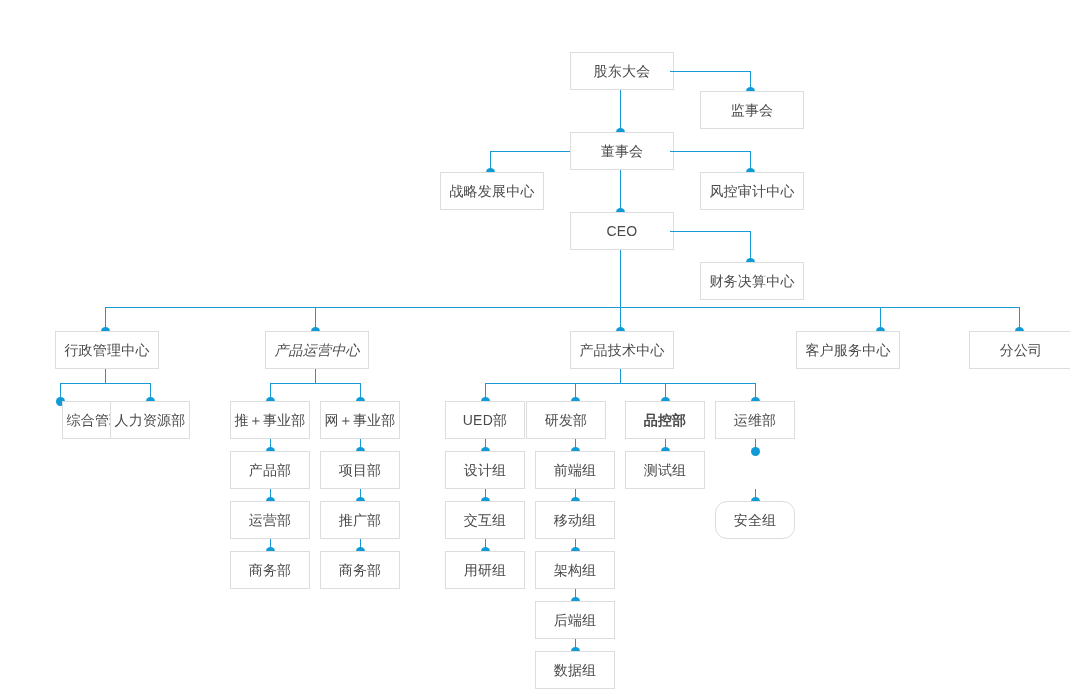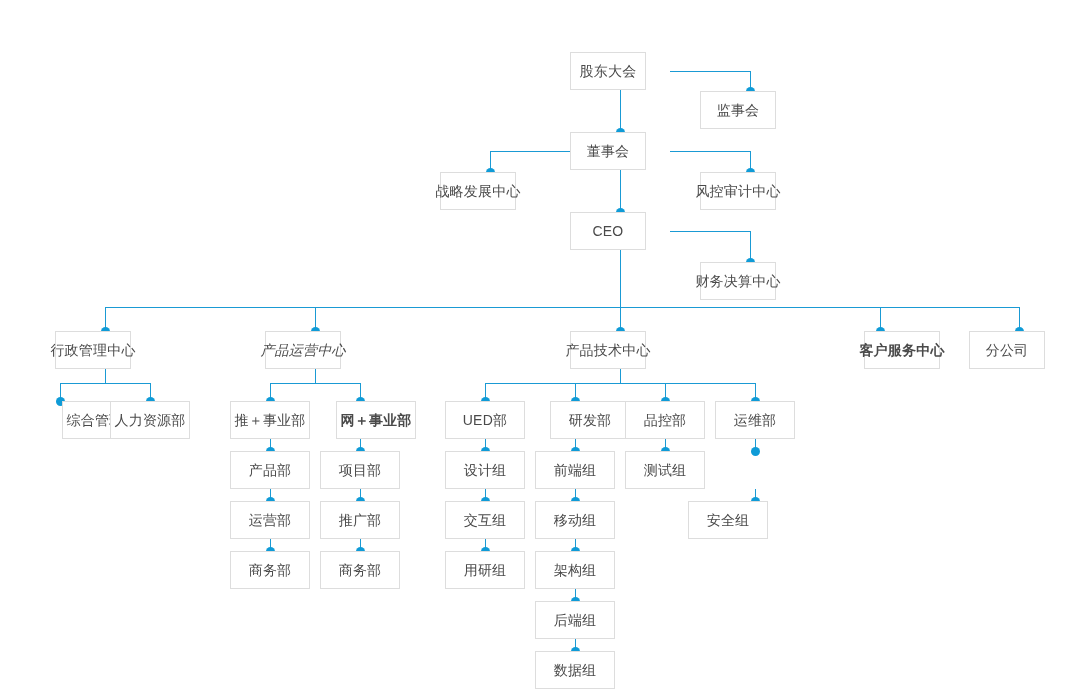--- a/index.html
+++ b/index.html
@@ -45,21 +45,21 @@
     color: #4a4a4a;
     font-size: 14px;
     line-height: 1;
     display: flex;
     align-items: center;
     justify-content: center;
     text-align: center;
     white-space: nowrap;
     letter-spacing: 0.2px;
   }
-  .node.w100 { width: 76px; height: 38px; }
+  .node.w100 { width: 104px; height: 38px; }
   .node.w80  { width: 80px;  height: 38px; }
 </style>
 </head>
 <body>
 
 <div id="chart">
 
   <div class="node w100" style="left:570px; top:52px;">股东大会</div>
 
   <div class="ln h" style="left:670px; top:71px; width:80px;"></div>
@@ -102,21 +102,21 @@
   <div class="ln v" style="left:620px; top:307px; height:24px;"></div>
   <div class="dot" style="left:620px; top:331px;"></div>
   <div class="ln v" style="left:880px; top:307px; height:24px;"></div>
   <div class="dot" style="left:880px; top:331px;"></div>
   <div class="ln v" style="left:1019px; top:307px; height:24px;"></div>
   <div class="dot" style="left:1019px; top:331px;"></div>
 
   <div class="node w100" style="left:55px; top:331px;">行政管理中心</div>
   <div class="node w100" style="left:265px; top:331px;font-style:italic;">产品运营中心</div>
   <div class="node w100" style="left:570px; top:331px;">产品技术中心</div>
-  <div class="node w100" style="left:864px; top:331px;font-weight:bold;">客户服务中心</div>
+  <div class="node w100" style="left:796px; top:331px;">客户服务中心</div>
   <div class="node w100" style="left:969px; top:331px;">分公司</div>
 
   <div class="ln v" style="left:105px; top:369px; height:14px;"></div>
   <div class="ln h" style="left:60px; top:383px; width:90px;"></div>
   <div class="ln v" style="left:60px; top:383px; height:18px;"></div>
   <div class="dot" style="left:60px; top:401px;"></div>
   <div class="ln v" style="left:150px; top:383px; height:18px;"></div>
   <div class="dot" style="left:150px; top:401px;"></div>
   <div class="node w80" style="left:20px; top:401px;margin-left:42px;">综合管理部</div>
   <div class="node w80" style="left:110px; top:401px;">人力资源部</div>
@@ -132,21 +132,21 @@
   <div class="ln v" style="left:270px; top:439px; height:12px;"></div>
   <div class="dot" style="left:270px; top:451px;"></div>
   <div class="node w80" style="left:230px; top:451px;">产品部</div>
   <div class="ln v" style="left:270px; top:489px; height:12px;"></div>
   <div class="dot" style="left:270px; top:501px;"></div>
   <div class="node w80" style="left:230px; top:501px;">运营部</div>
   <div class="ln v" style="left:270px; top:539px; height:12px;"></div>
   <div class="dot" style="left:270px; top:551px;"></div>
   <div class="node w80" style="left:230px; top:551px;">商务部</div>
 
-  <div class="node w80" style="left:336px; top:401px;font-weight:bold;">网＋事业部</div>
+  <div class="node w80" style="left:320px; top:401px;">网＋事业部</div>
   <div class="ln v" style="left:360px; top:439px; height:12px;"></div>
   <div class="dot" style="left:360px; top:451px;"></div>
   <div class="node w80" style="left:320px; top:451px;">项目部</div>
   <div class="ln v" style="left:360px; top:489px; height:12px;"></div>
   <div class="dot" style="left:360px; top:501px;"></div>
   <div class="node w80" style="left:320px; top:501px;">推广部</div>
   <div class="ln v" style="left:360px; top:539px; height:12px;"></div>
   <div class="dot" style="left:360px; top:551px;"></div>
   <div class="node w80" style="left:320px; top:551px;">商务部</div>
 
@@ -165,42 +165,42 @@
   <div class="ln v" style="left:485px; top:439px; height:12px;"></div>
   <div class="dot" style="left:485px; top:451px;"></div>
   <div class="node w80" style="left:445px; top:451px;">设计组</div>
   <div class="ln v" style="left:485px; top:489px; height:12px;"></div>
   <div class="dot" style="left:485px; top:501px;"></div>
   <div class="node w80" style="left:445px; top:501px;">交互组</div>
   <div class="ln v" style="left:485px; top:539px; height:12px;"></div>
   <div class="dot" style="left:485px; top:551px;"></div>
   <div class="node w80" style="left:445px; top:551px;">用研组</div>
 
-  <div class="node w80" style="left:550px; top:401px;">研发部</div>
+  <div class="node w80" style="left:526px; top:401px;">研发部</div>
   <div class="ln v" style="left:575px; top:439px; height:12px;"></div>
   <div class="dot" style="left:575px; top:451px;"></div>
   <div class="node w80" style="left:535px; top:451px;">前端组</div>
   <div class="ln v" style="left:575px; top:489px; height:12px;"></div>
   <div class="dot" style="left:575px; top:501px;"></div>
   <div class="node w80" style="left:535px; top:501px;">移动组</div>
   <div class="ln v" style="left:575px; top:539px; height:12px;"></div>
   <div class="dot" style="left:575px; top:551px;"></div>
   <div class="node w80" style="left:535px; top:551px;">架构组</div>
   <div class="ln v" style="left:575px; top:589px; height:12px;"></div>
   <div class="dot" style="left:575px; top:601px;"></div>
   <div class="node w80" style="left:535px; top:601px;">后端组</div>
   <div class="ln v" style="left:575px; top:639px; height:12px;"></div>
   <div class="dot" style="left:575px; top:651px;"></div>
   <div class="node w80" style="left:535px; top:651px;">数据组</div>
 
-  <div class="node w80" style="left:625px; top:401px;">品控部</div>
+  <div class="node w80" style="left:625px; top:401px;font-weight:bold;">品控部</div>
   <div class="ln v" style="left:665px; top:439px; height:12px;"></div>
   <div class="dot" style="left:665px; top:451px;"></div>
   <div class="node w80" style="left:625px; top:451px;">测试组</div>
 
   <div class="node w80" style="left:715px; top:401px;">运维部</div>
   <div class="ln v" style="left:755px; top:439px; height:12px;"></div>
   <div class="dot" style="left:755px; top:451px;"></div>
   <div class="ln v" style="left:755px; top:489px; height:12px;"></div>
   <div class="dot" style="left:755px; top:501px;"></div>
-  <div class="node w80" style="left:688px; top:501px;">安全组</div>
+  <div class="node w80" style="left:715px; top:501px;border-radius:12px;">安全组</div>
 
 </div>
 
 </body></html>

